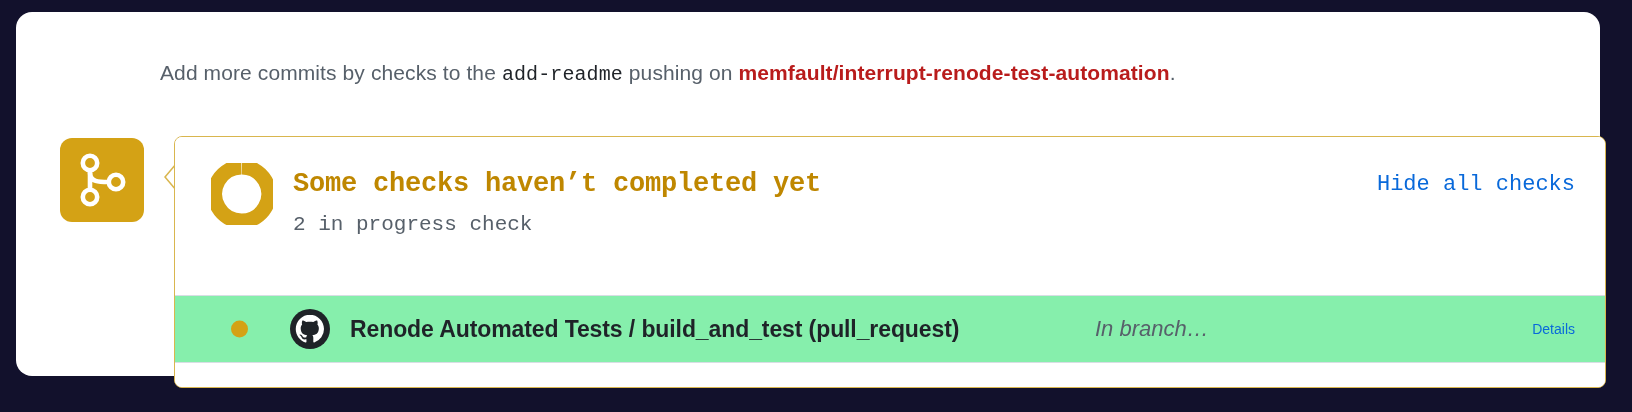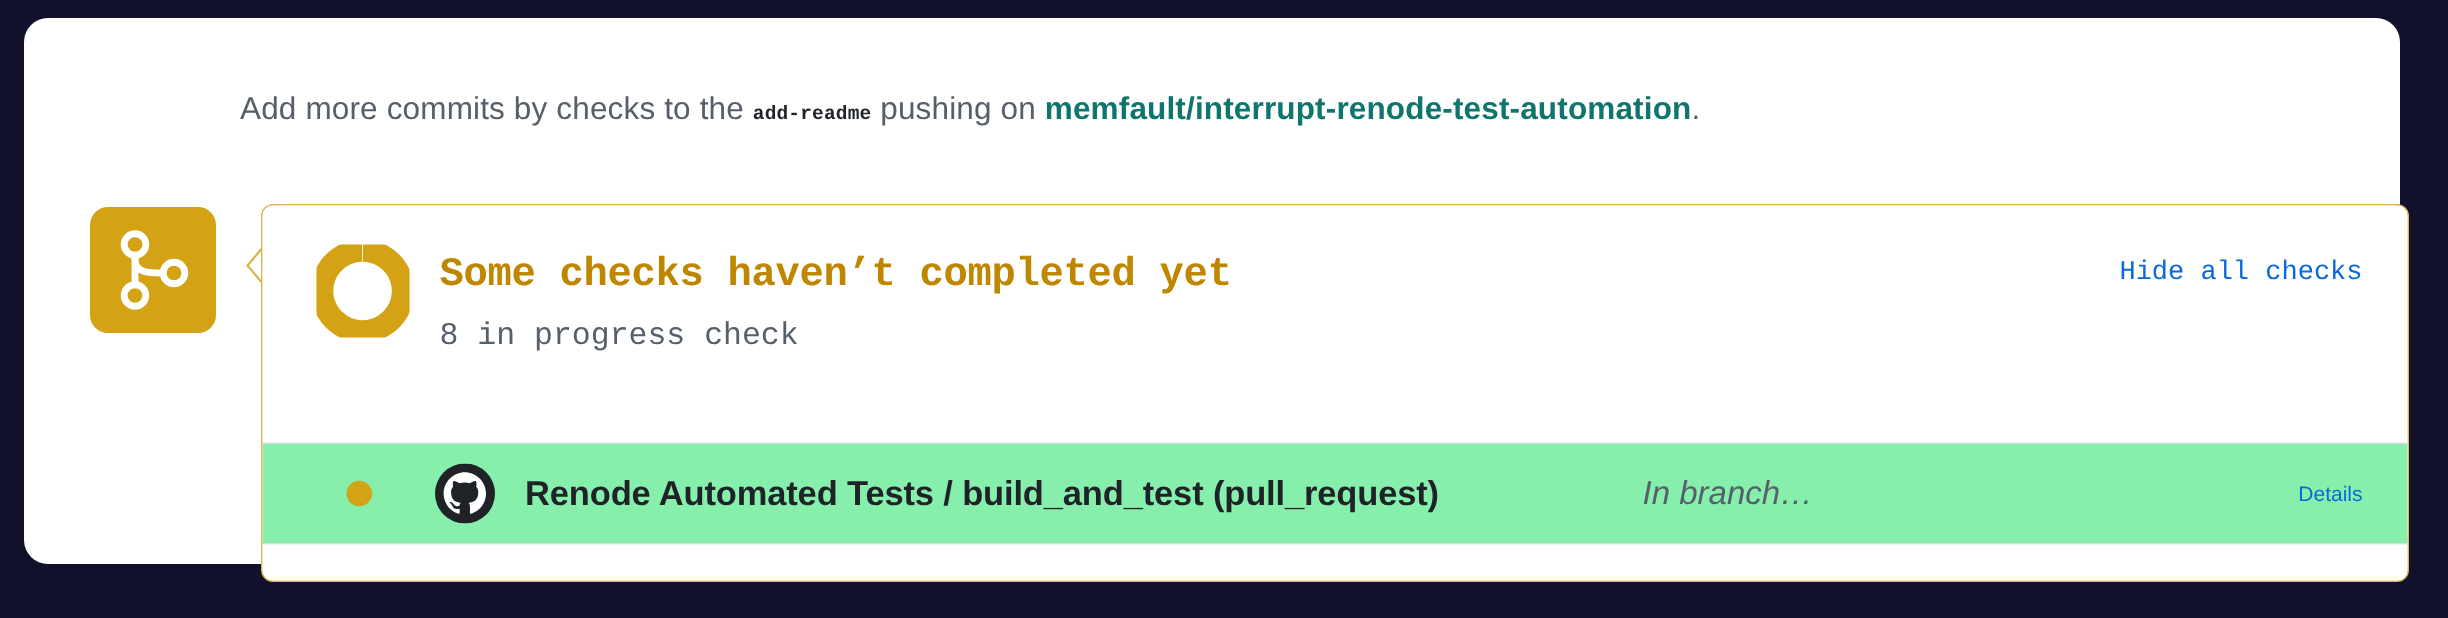--- a/index.html
+++ b/index.html
@@ -33,27 +33,27 @@
     left: 144px;
     top: 46px;
     font-size: 21px;
     line-height: 30px;
     color: #57606a;
     white-space: nowrap;
     letter-spacing: 0.1px;
   }
   .commit-hint .branch-name {
     font-family: "Liberation Mono", "DejaVu Sans Mono", monospace;
-    font-weight: bold;
+    font-weight: normal;
     color: #1f2328;
-    font-size: 13px;
+    font-size: 20px;
   }
   .commit-hint .repo-name {
     font-weight: bold;
-    color: #0f766e;
+    color: #b91c1c;
   }
   .commit-hint .period { color: #57606a; font-weight: normal; }
 
   
   .merge-avatar {
     position: absolute;
     left: 44px;
     top: 126px;
     width: 84px;
     height: 84px;
@@ -134,21 +134,21 @@
     top: 76px;
     font-size: 21px;
     color: #57606a;
     white-space: nowrap;
   }
 
   .hide-all-checks {
     position: absolute;
     right: 30px;
     top: 35px;
-    font-size: 18px;
+    font-size: 22px;
     color: #0969da;
     cursor: pointer;
     white-space: nowrap;
     font-weight: 500;
   }
 
   
   .check-row {
     position: relative;
     height: 67px;
@@ -248,21 +248,21 @@
 
     <div class="checks-header">
 
       <span class="status-ring">
         <svg width="62" height="62" viewBox="0 0 62 62" xmlns="http://www.w3.org/2000/svg">
           <path d="M31 4 A27 27 0 1 1 30.4 4" stroke="#d4a215" stroke-width="15" fill="none"></path>
         </svg>
       </span>
 
       <div class="checks-title">Some checks haven’t completed yet</div>
-      <div class="checks-subtitle">8 in progress check</div>
+      <div class="checks-subtitle">2 in progress check</div>
 
       <div class="hide-all-checks">Hide all checks</div>
     </div>
 
     <div class="check-row">
       <span class="check-status-dot"></span>
 
       <span class="check-app-icon">
         <svg width="40" height="40" viewBox="0 0 16 16" xmlns="http://www.w3.org/2000/svg">
           <circle cx="8" cy="8" r="8" fill="#1f2328"></circle>

